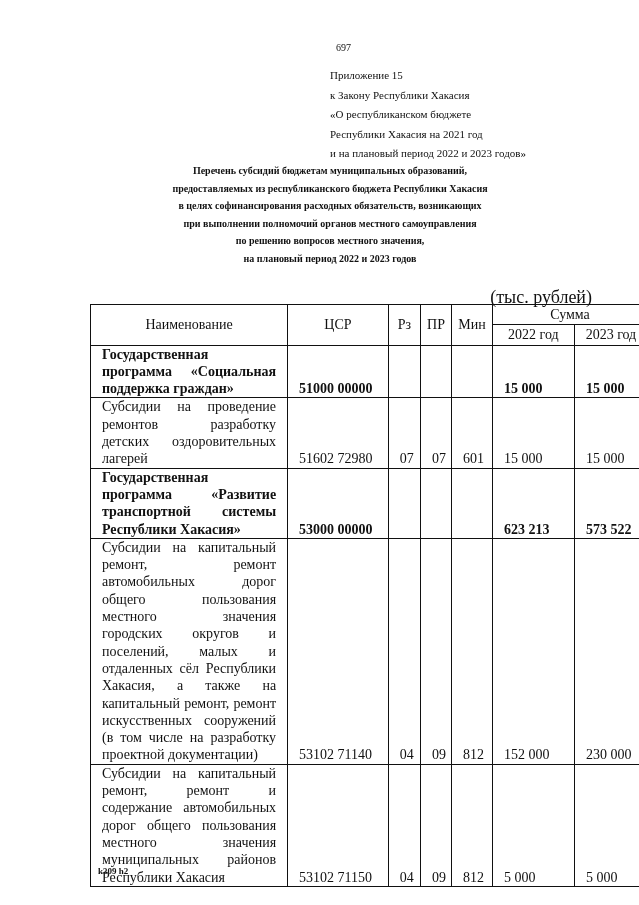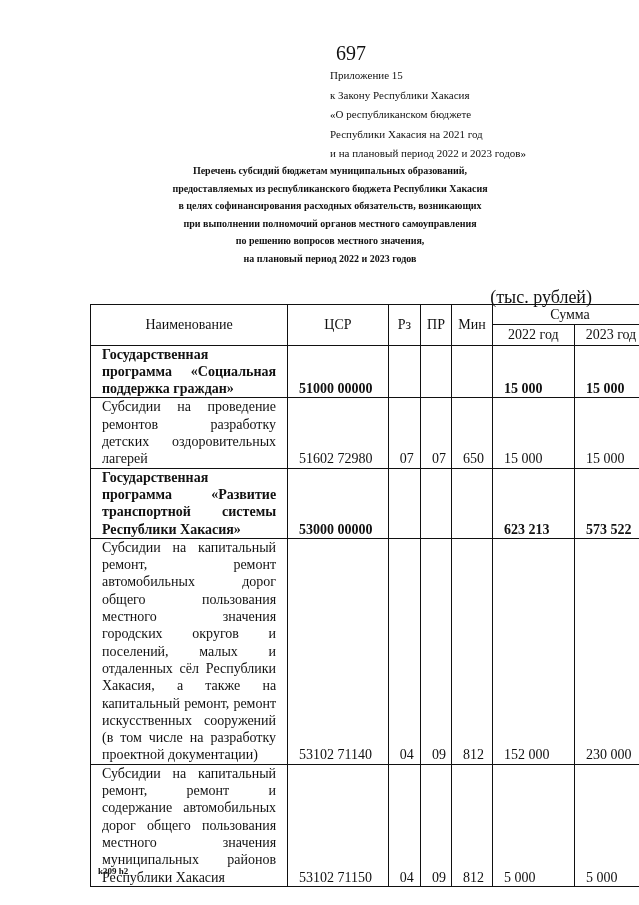--- a/index.html
+++ b/index.html
@@ -1,20 +1,20 @@
 <!DOCTYPE html>
 <html><head>
 <meta charset="utf-8">
 <style>
   html, body { margin: 0; padding: 0; background: #ffffff; }
   body {
     width: 639px; height: 905px; position: relative; overflow: hidden;
     font-family: "Liberation Serif", "DejaVu Serif", serif; color: #111;
   }
-  .page-number { position: absolute; left: 336px; top: 42px; font-size: 20px; }
+  .page-number { position: absolute; left: 336px; top: 42px; font-size: 10px; }
   .appendix { position: absolute; left: 330px; top: 66px; font-size: 11px; line-height: 19.5px; }
   .appendix div { white-space: nowrap; }
   .title {
     position: absolute; left: 70px; width: 520px; top: 162px;
     text-align: center; font-weight: bold; font-size: 10px; line-height: 17.5px;
   }
   .title div { white-space: nowrap; }
   .units { position: absolute; right: 47px; top: 287px; font-size: 18px; }
   table.budget {
     position: absolute; left: 90px; top: 304px;
@@ -93,21 +93,21 @@
       <td class="num"></td>
       <td class="num"></td>
       <td class="num">15 000</td>
       <td class="num">15 000</td>
     </tr>
     <tr>
       <td class="name">Субсидии на проведение ремонтов разработку детских оздоровительных лагерей</td>
       <td class="num">51602 72980</td>
       <td class="num">07</td>
       <td class="num">07</td>
-      <td class="num">650</td>
+      <td class="num">601</td>
       <td class="num">15 000</td>
       <td class="num">15 000</td>
     </tr>
     <tr class="bold">
       <td class="name">Государственная программа «Развитие транспортной системы Республики Хакасия»</td>
       <td class="num">53000 00000</td>
       <td class="num"></td>
       <td class="num"></td>
       <td class="num"></td>
       <td class="num">623 213</td>

